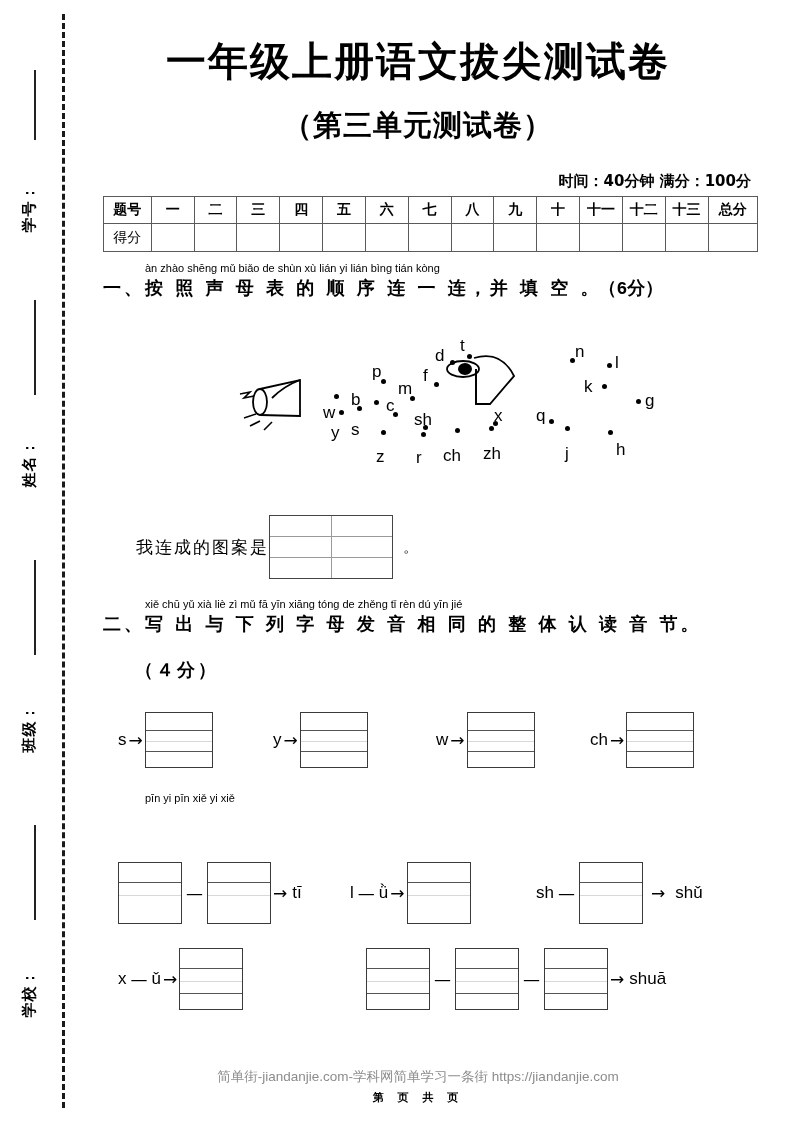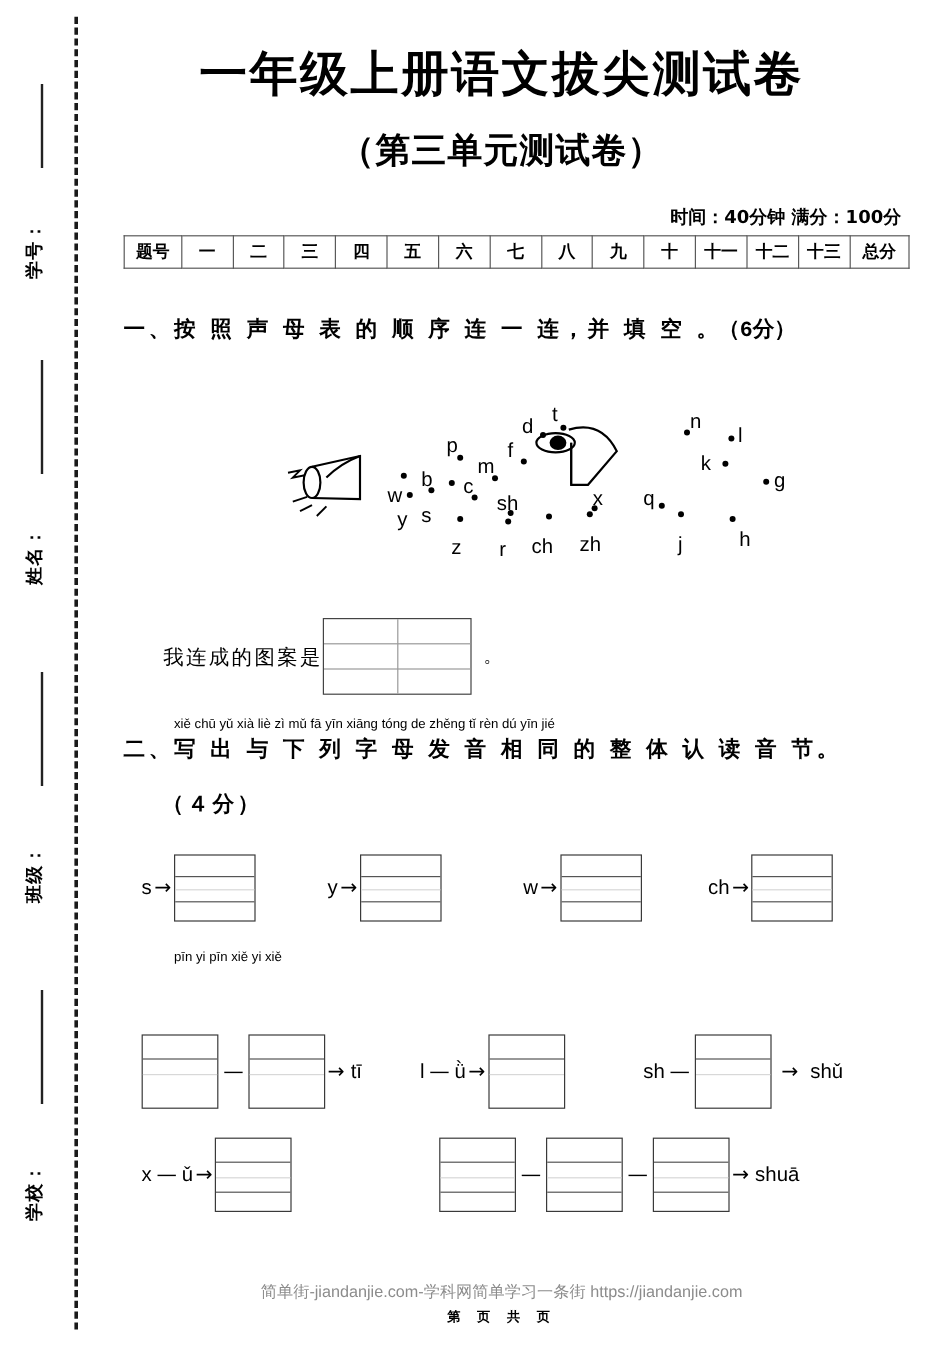--- a/index.html
+++ b/index.html
@@ -322,24 +322,42 @@
       <td class="hcell">六</td>
       <td class="hcell">七</td>
       <td class="hcell">八</td>
       <td class="hcell">九</td>
       <td class="hcell">十</td>
       <td class="hcell">十一</td>
       <td class="hcell">十二</td>
       <td class="hcell">十三</td>
       <td class="total">总分</td>
     </tr>
+    <tr class="blank">
+      <td class="lbl">得分</td>
+      <td></td>
+      <td></td>
+      <td></td>
+      <td></td>
+      <td></td>
+      <td></td>
+      <td></td>
+      <td></td>
+      <td></td>
+      <td></td>
+      <td></td>
+      <td></td>
+      <td></td>
+      <td></td>
+    </tr>
   </tbody>
     </table>
 
   <div class="sec" style="left:25px; top:262px;">
+    <div class="sec-py" style="margin-left:42px;">àn zhào shēng mǔ biǎo de shùn xù lián yi lián   bìng tián kòng</div>
     <div class="sec-cn"><span>一、</span><span>按 照  声  母 表 的 顺 序 连 一 连，并 填 空 </span><span class="tail">。</span><span class="tail sec-points">（6分）</span></div>
   </div>
 
   <div id="puzzle">
     <svg width="380" height="170" viewBox="0 0 380 170">
 
       <ellipse cx="22" cy="80" rx="7" ry="13" fill="none" stroke="#000" stroke-width="1.8"></ellipse>
       <path d="M22 67 L62 58 L62 94 L22 93" fill="none" stroke="#000" stroke-width="1.8"></path>
       <path d="M62 58 Q46 64 34 76" fill="none" stroke="#000" stroke-width="1.8"></path>
 

